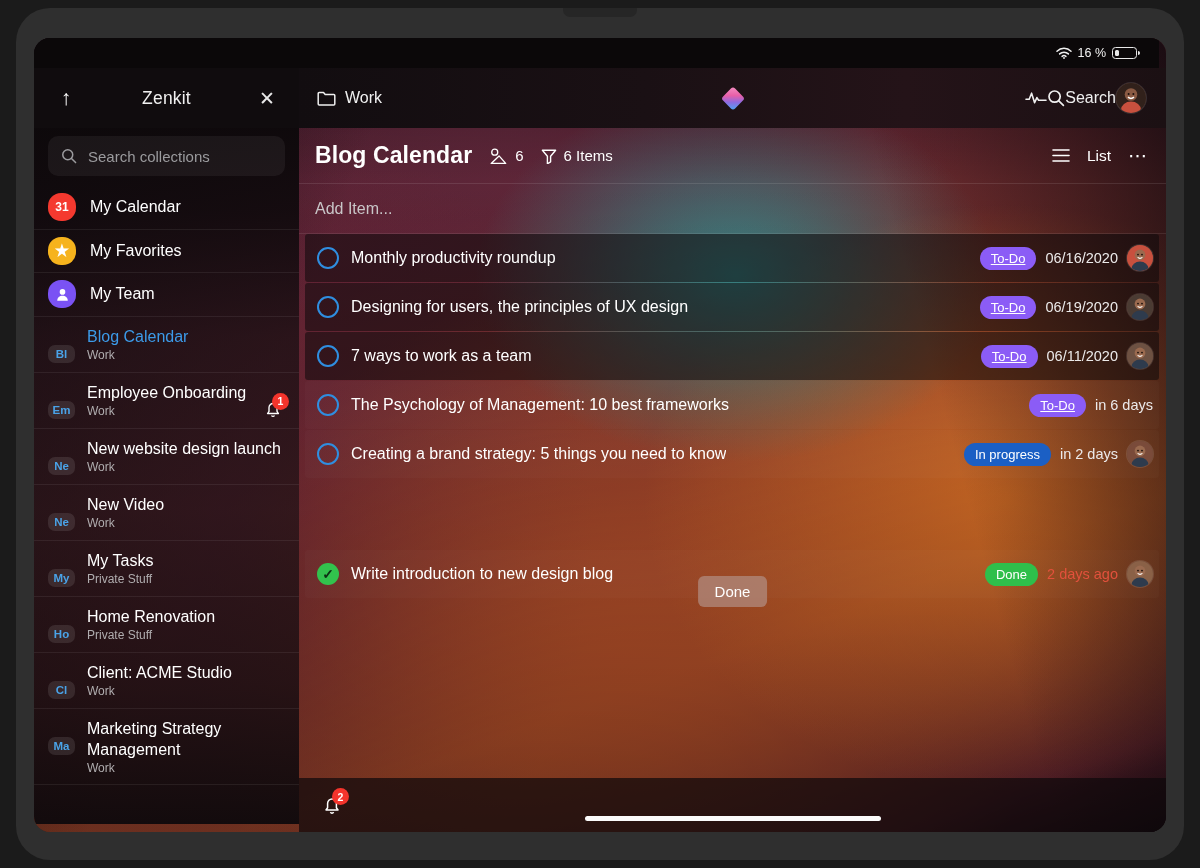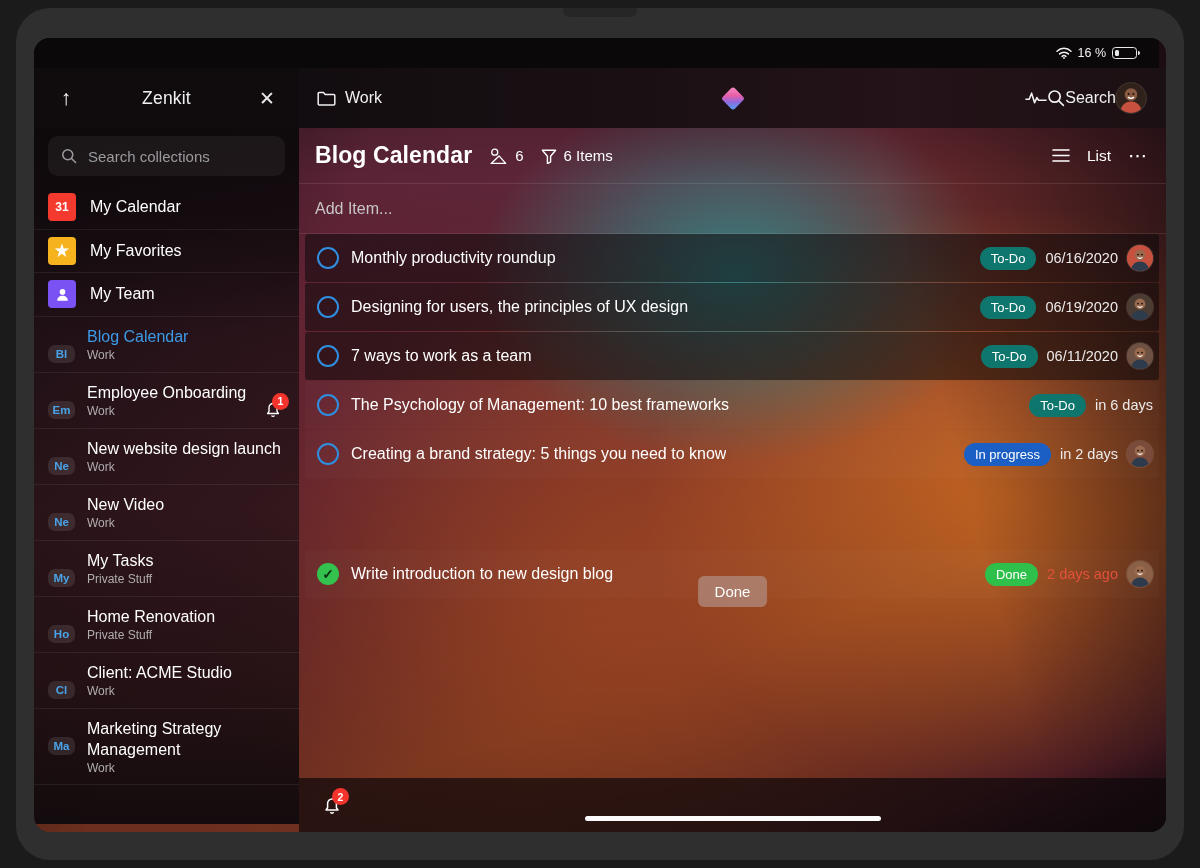--- a/index.html
+++ b/index.html
@@ -120,21 +120,21 @@
     display: flex; align-items: center; gap: 11px; padding: 0 13px;
     color: #9b9b9e; font-size: 15px;
   }
   .sb-pin {
     display: flex; align-items: center; gap: 14px;
     height: 43.5px; padding: 0 14px;
     border-bottom: 1px solid rgba(255,255,255,.07);
     margin: 0 0 0 0;
   }
   .sb-pin .pintile {
-    width: 28px; height: 28px; border-radius: 4px; flex: none;
+    width: 28px; height: 28px; border-radius: 13px; flex: none;
     display: flex; align-items: center; justify-content: center;
     font-size: 12px; font-weight: 700; color: #fff;
   }
   .sb-pin .pinlabel { font-size: 16px; color: #fff; }
 
   #section-recent, #section-private {
     display: flex; align-items: center; justify-content: space-between;
     padding: 0 16px; height: 40px;
     font-size: 12px; letter-spacing: 1.4px; color: #b9b6b8; font-weight: 500;
   }
@@ -203,21 +203,21 @@
     width: 22px; height: 22px; border-radius: 50%; flex: none; margin-right: 12px;
     background: #32c24d; display: flex; align-items: center; justify-content: center;
     color: #0d2f14; font-size: 14px; font-weight: bold;
   }
   .row-title { font-size: 16px; color: #fff; white-space: nowrap; overflow: hidden; text-overflow: ellipsis; }
   .row-right { margin-left: auto; display: flex; align-items: center; gap: 9px; flex: none; }
   .badge {
     border-radius: 13px; padding: 4px 11px; font-size: 13px; color: #fff; font-weight: 500;
     white-space: nowrap;
   }
-  .badge-todo { background: #0f766e; }
+  .badge-todo { background: #8b5cf6; text-decoration: underline; }
   .badge-prog { background: #1b5fc4; }
   .badge-done { background: #2fbf4b; }
   .row-date { font-size: 14.5px; color: #eceaea; white-space: nowrap; }
   .row-date.overdue { color: #e2513c; }
 
   #floating-done {
     position: absolute; left: 50%; transform: translateX(-50%);
     top: 448px; z-index: 22;
     background: rgba(178,142,130,.72); color: #fff;
     font-size: 15px; padding: 7px 17px; border-radius: 6px;

